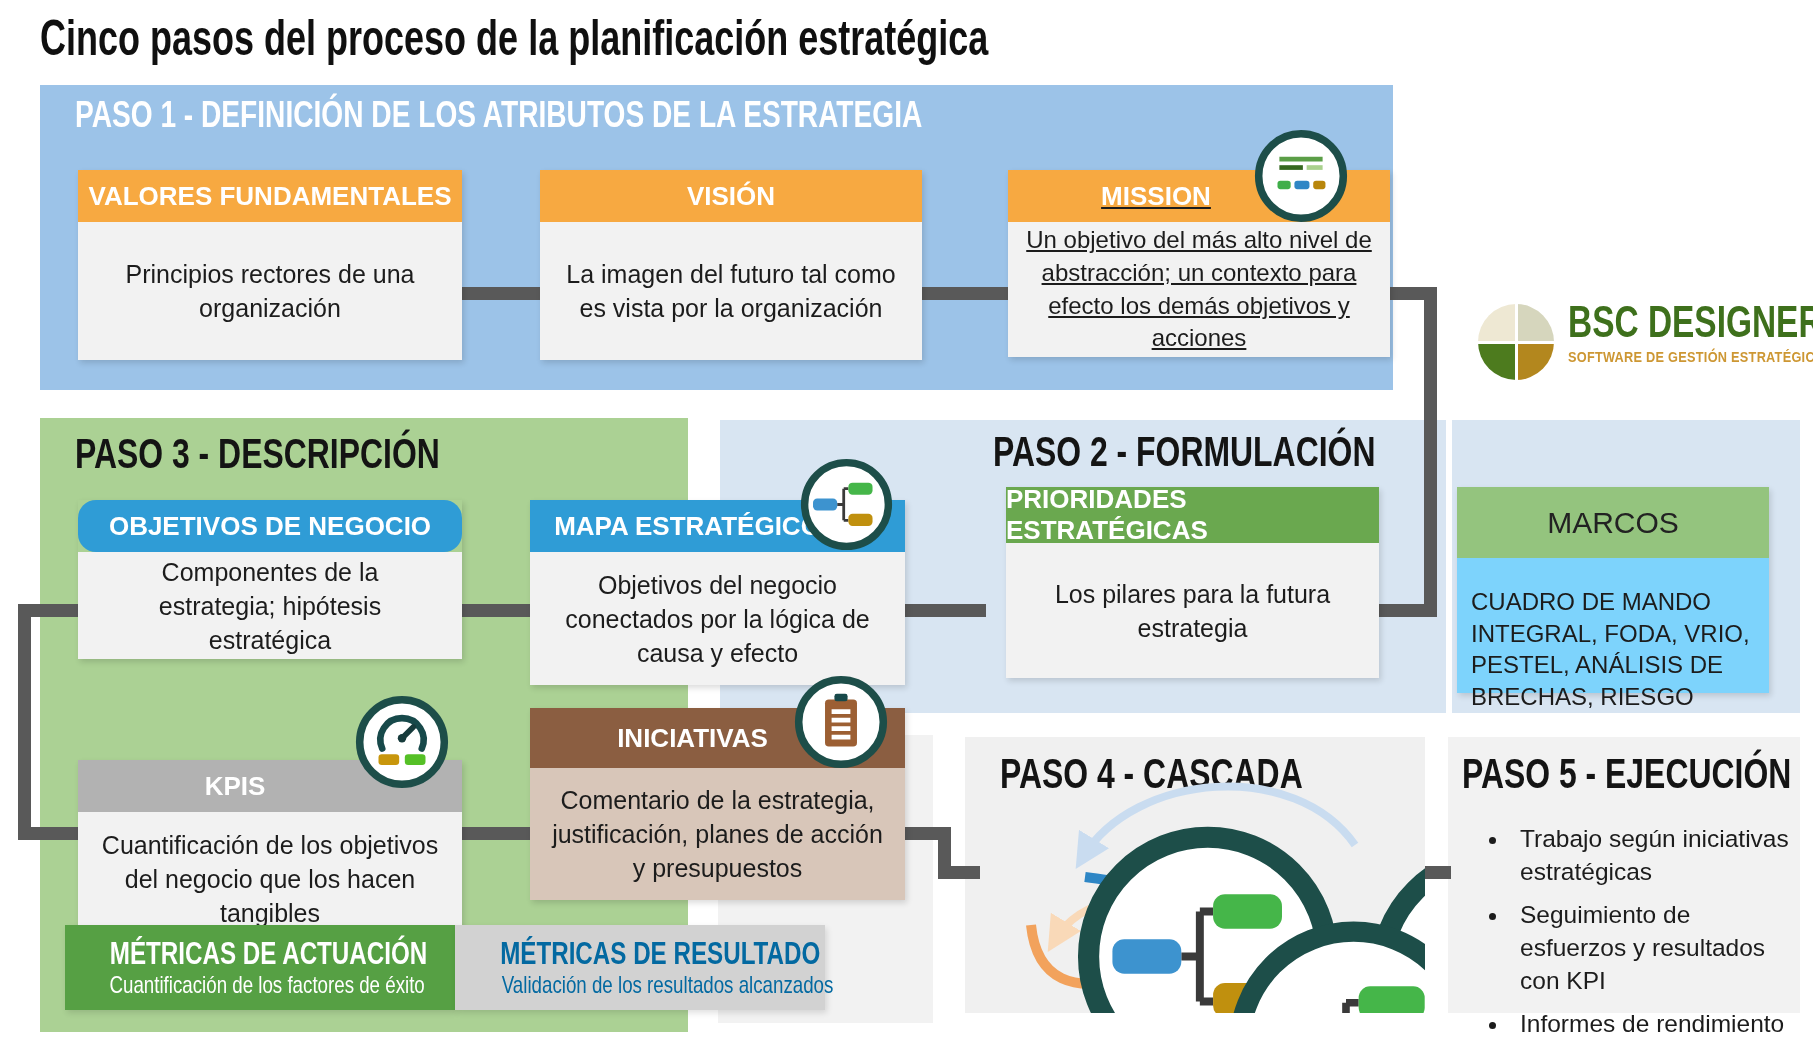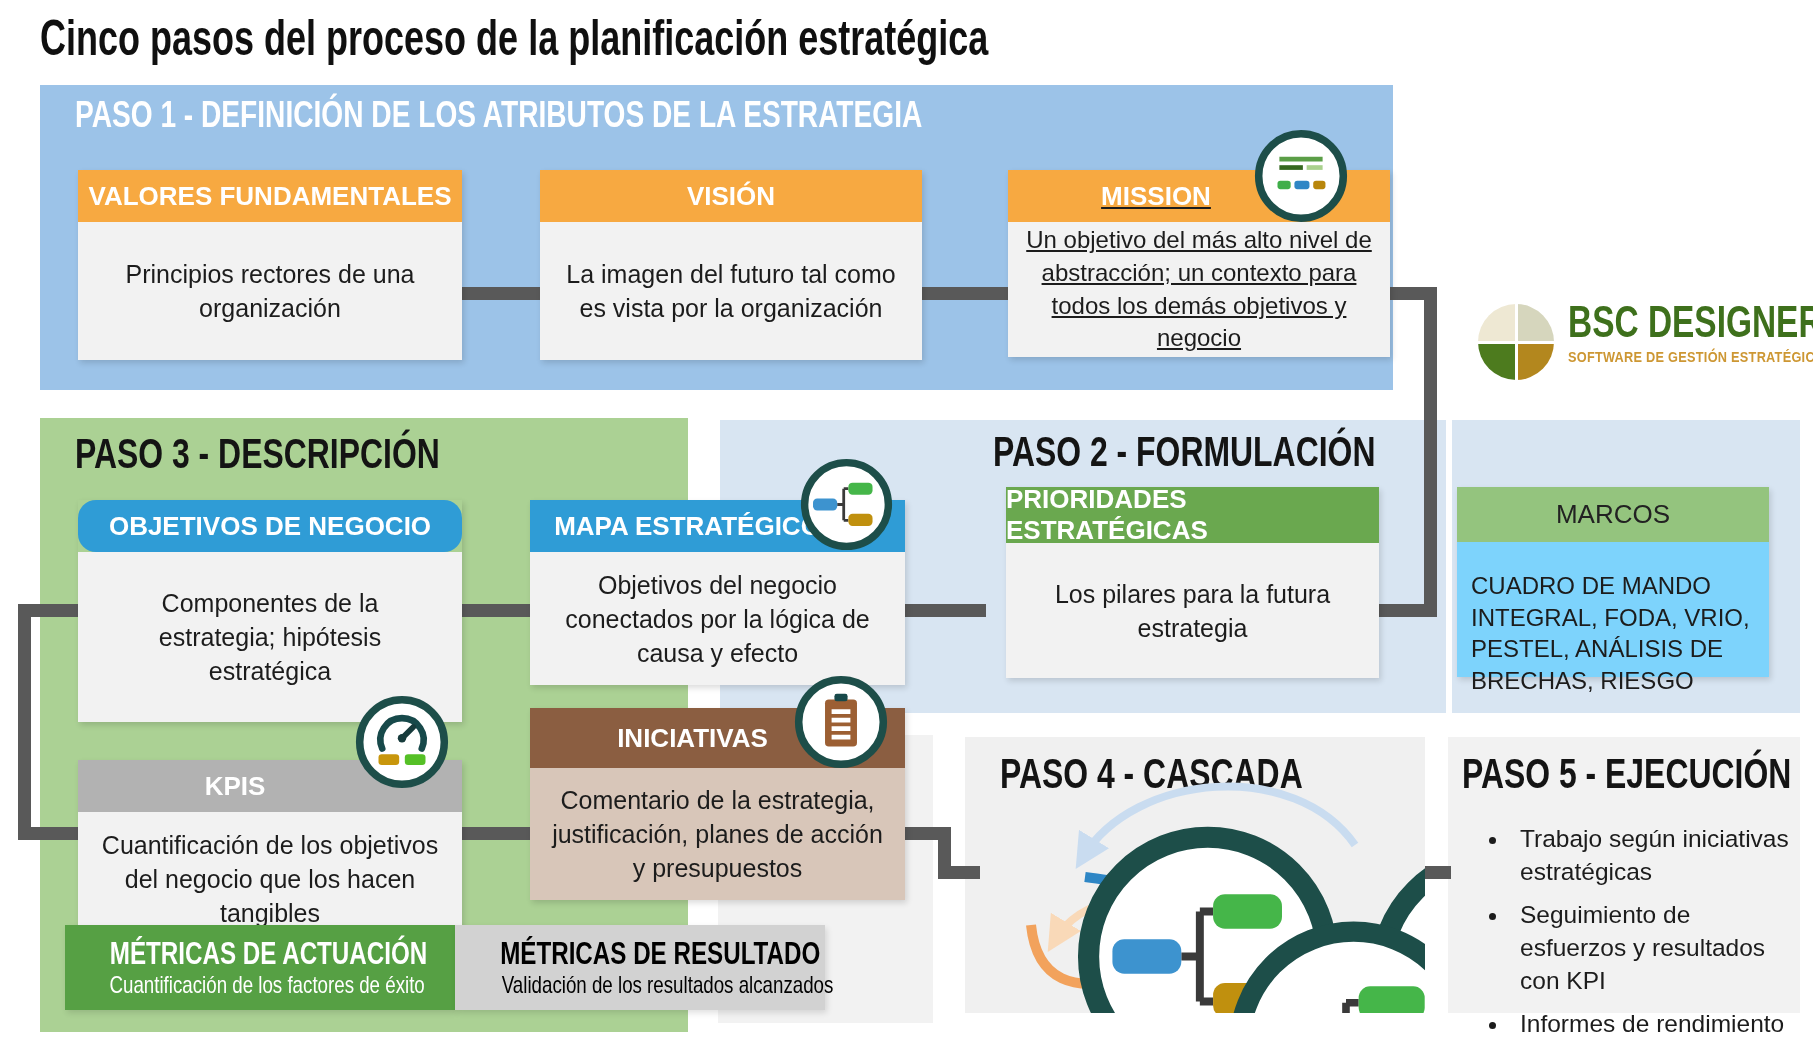--- a/index.html
+++ b/index.html
@@ -137,21 +137,21 @@
     <div class="card-header" style="height:52px;background:#f7a941;">
       <span>VISIÓN</span>
     </div>
     <div class="card-body" style="height:138px;">La imagen del futuro tal como es vista por la organización</div>
   </div>
 
   <div class="card" style="left:1008px;top:170px;width:382px;z-index:3;text-decoration:underline;">
     <div class="card-header" style="height:52px;background:#f7a941;padding-right:86px;">
       <span>MISSION</span>
     </div>
-    <div class="card-body" style="height:135px;font-size:24px;padding:4px 10px;">Un objetivo del más alto nivel de abstracción; un contexto para todos los demás objetivos y negocio</div>
+    <div class="card-body" style="height:135px;font-size:24px;padding:4px 10px;">Un objetivo del más alto nivel de abstracción; un contexto para efecto los demás objetivos y acciones</div>
   </div>
   <svg class="icon-circ" style="left:1254px;top:129px;" width="94" height="94" viewBox="0 0 100 100">
       <use href="#sym-mission"></use>
     </svg>
 
   <div class="logo-mark">
     <div style="background:#eee8d3;"></div>
     <div style="background:#d6d6bd;"></div>
     <div style="background:#4d7b1e;"></div>
     <div style="background:#b3871e;"></div>
@@ -164,31 +164,31 @@
   </div>
 
   <div class="card" style="left:986px;top:487px;width:373px;z-index:3;margin-left:20px;">
     <div class="card-header" style="height:56px;background:#6aa84f;">
       <span>PRIORIDADES ESTRATÉGICAS</span>
     </div>
     <div class="card-body" style="height:135px;">Los pilares para la futura estrategia</div>
   </div>
 
   <div class="card" style="left:1457px;top:487px;width:312px;z-index:3;">
-    <div class="card-header" style="height:55px;background:#94c47e;color:#222222;font-weight:400;font-size:26px;">
+    <div class="card-header" style="height:71px;background:#94c47e;color:#222222;font-weight:400;font-size:30px;">
       <span>MARCOS</span>
     </div>
     <div class="marcos-body" style="height:135px;">CUADRO DE MANDO INTEGRAL, FODA, VRIO, PESTEL, ANÁLISIS DE BRECHAS, RIESGO</div>
   </div>
 
   <div class="card" style="left:78px;top:500px;width:384px;z-index:3;">
     <div class="card-header" style="height:52px;background:#2f9cd6;border-radius:18px;">
       <span>OBJETIVOS DE NEGOCIO</span>
     </div>
-    <div class="card-body" style="height:170px;">
+    <div class="card-body" style="height:107px;">
       <span style="max-width:280px;">Componentes de la estrategia; hipótesis estratégica</span>
     </div>
   </div>
 
   <div class="card" style="left:530px;top:500px;width:375px;z-index:3;">
     <div class="card-header" style="height:52px;background:#2f9cd6;padding-right:60px;">
       <span>MAPA ESTRATÉGICO</span>
     </div>
     <div class="card-body" style="height:133px;">Objetivos del negocio conectados por la lógica de causa y efecto</div>
   </div>
@@ -217,21 +217,21 @@
     </svg>
 
   <div class="metric" style="left:65px;top:925px;width:390px;height:85px;background:#56a044;color:#ffffff;z-index:3;">
     <div class="m-title">
       <span class="cond-c">MÉTRICAS DE ACTUACIÓN</span>
     </div>
     <div class="m-sub">
       <span class="cond-c">Cuantificación de los factores de éxito</span>
     </div>
   </div>
-  <div class="metric" style="left:455px;top:925px;width:370px;height:85px;background:#d2d2d2;color:#000000;z-index:3;">
+  <div class="metric" style="left:455px;top:925px;width:370px;height:85px;background:#d2d2d2;color:#0369a1;z-index:3;">
     <div class="m-title">
       <span class="cond-c">MÉTRICAS DE RESULTADO</span>
     </div>
     <div class="m-sub">
       <span class="cond-c">Validación de los resultados alcanzados</span>
     </div>
   </div>
 
   <svg class="abs" style="left:965px;top:737px;z-index:5;" width="460" height="276" viewBox="0 0 460 276">
     <defs>

